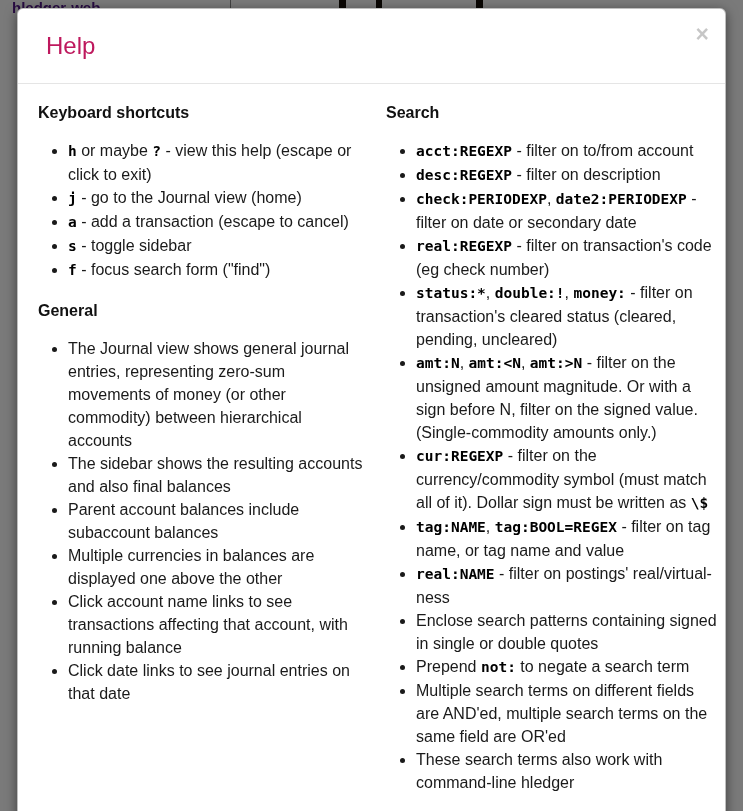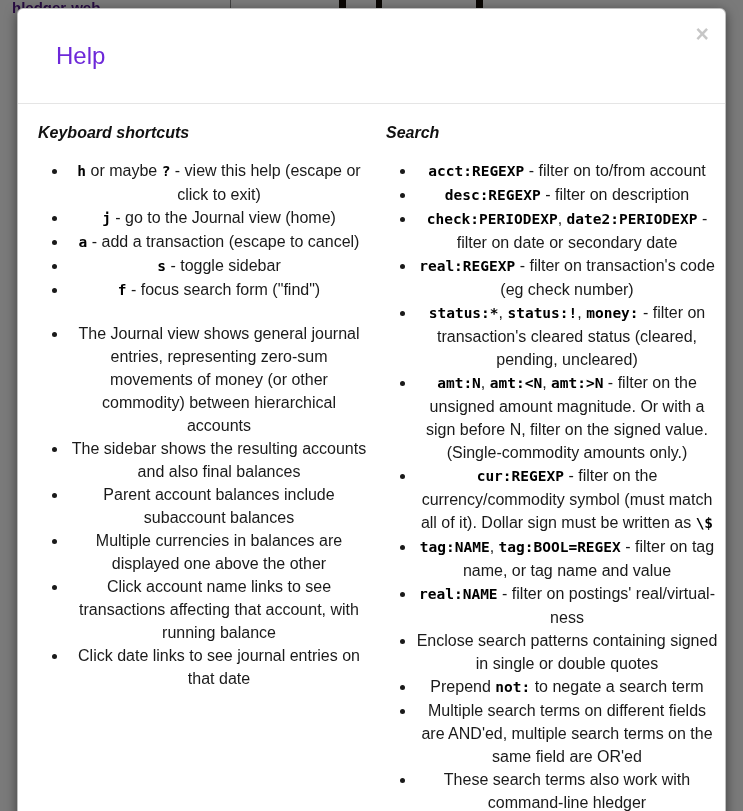--- a/index.html
+++ b/index.html
@@ -25,34 +25,34 @@
   
   .backdrop { position: absolute; inset: 0; background: rgba(0,0,0,0.52); }
   .modal-box {
     position: absolute; top: 8px; left: 17px; width: 709px;
     background: #fff; border-radius: 6px;
     border: 1px solid rgba(0,0,0,0.25);
     box-shadow: 0 3px 12px rgba(0,0,0,0.5);
     box-sizing: border-box;
   }
   .modal-header { position: relative; padding: 14px 20px; border-bottom: 1px solid #e5e5e5; }
-  .modal-title { margin: 18px; font-size: 24px; font-weight: 400; line-height: 30px; color: #6d28d9; }
+  .modal-title { margin: 8px; font-size: 24px; font-weight: 400; line-height: 30px; color: #be185d; }
   .close-btn {
     position: absolute; top: 14px; right: 16px;
     background: none; border: none; padding: 0; cursor: pointer;
     font-family: "Liberation Sans", sans-serif;
     font-size: 23px; font-weight: bold; line-height: 1; color: #000; opacity: 0.22;
   }
   .modal-body { padding: 20px 0 6px 20px; display: flex; }
   .col { width: 332px; box-sizing: border-box; }
   .col-right { margin-left: 16px; }
 
-  .section-title { font-size: 16px; font-weight: bold; margin: 0 0 17px; color: #111; font-style: italic; }
+  .section-title { font-size: 16px; font-weight: bold; margin: 0 0 17px; color: #111; }
   .help-list { margin: 0 0 20px; padding-left: 30px; font-size: 16px; line-height: 23px; }
-  .help-list li { margin: 0; text-align: center; }
+  .help-list li { margin: 0; }
   code {
     font-family: "DejaVu Sans Mono", "Liberation Mono", monospace;
     font-weight: bold; font-size: 14.5px; color: #000;
   }
 </style>
 </head>
 <body>
 
 <div class="screen">
 
@@ -74,37 +74,38 @@
     <div class="modal-body">
       <div class="col col-left">
           <h4 class="section-title">Keyboard shortcuts</h4>
           <ul class="help-list">
             <li><code>h</code> or maybe <code>?</code> - view this help (escape or click to exit)</li>
             <li><code>j</code> - go to the Journal view (home)</li>
             <li><code>a</code> - add a transaction (escape to cancel)</li>
             <li><code>s</code> - toggle sidebar</li>
             <li><code>f</code> - focus search form ("find")</li>
           </ul>
+          <h4 class="section-title">General</h4>
           <ul class="help-list">
             <li>The Journal view shows general journal entries, representing zero-sum movements of money (or other commodity) between hierarchical accounts</li>
             <li>The sidebar shows the resulting accounts and also final balances</li>
             <li>Parent account balances include subaccount balances</li>
             <li>Multiple currencies in balances are displayed one above the other</li>
             <li>Click account name links to see transactions affecting that account, with running balance</li>
             <li>Click date links to see journal entries on that date</li>
           </ul>
         </div>
       <div class="col col-right">
           <h4 class="section-title">Search</h4>
           <ul class="help-list">
             <li><code>acct:REGEXP</code> - filter on to/from account</li>
             <li><code>desc:REGEXP</code> - filter on description</li>
             <li><code>check:PERIODEXP</code>, <code>date2:PERIODEXP</code> - filter on date or secondary date</li>
             <li><code>real:REGEXP</code> - filter on transaction's code (eg check number)</li>
-            <li><code>status:*</code>, <code>status:!</code>, <code>money:</code> - filter on transaction's cleared status (cleared, pending, uncleared)</li>
+            <li><code>status:*</code>, <code>double:!</code>, <code>money:</code> - filter on transaction's cleared status (cleared, pending, uncleared)</li>
             <li><code>amt:N</code>, <code>amt:&lt;N</code>, <code>amt:&gt;N</code> - filter on the unsigned amount magnitude. Or with a sign before N, filter on the signed value. (Single-commodity amounts only.)</li>
             <li><code>cur:REGEXP</code> - filter on the currency/commodity symbol (must match all of it). Dollar sign must be written as <code>\$</code></li>
             <li><code>tag:NAME</code>, <code>tag:BOOL=REGEX</code> - filter on tag name, or tag name and value</li>
             <li><code>real:NAME</code> - filter on postings' real/virtual-ness</li>
             <li>Enclose search patterns containing signed in single or double quotes</li>
             <li>Prepend <code>not:</code> to negate a search term</li>
             <li>Multiple search terms on different fields are AND'ed, multiple search terms on the same field are OR'ed</li>
             <li>These search terms also work with command-line hledger</li>
           </ul>
         </div>

